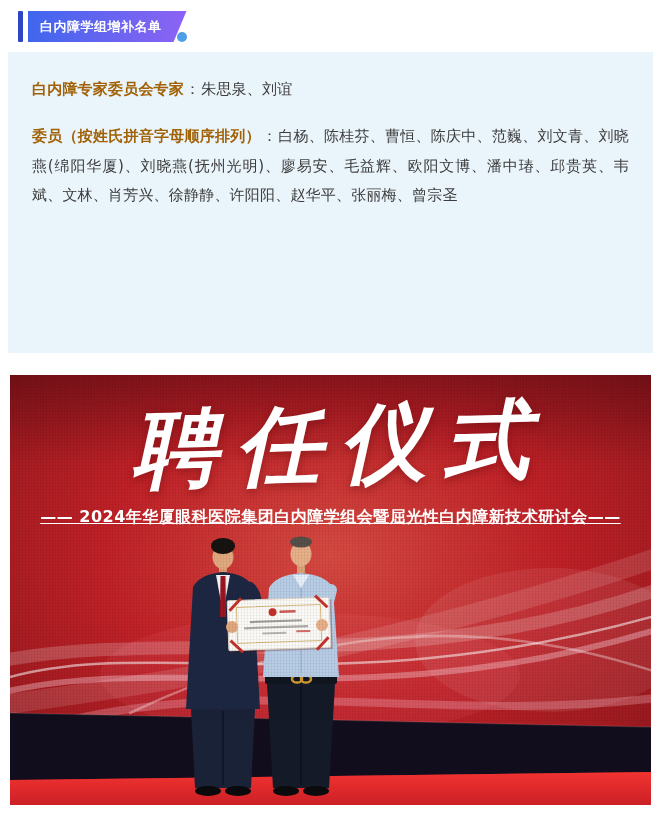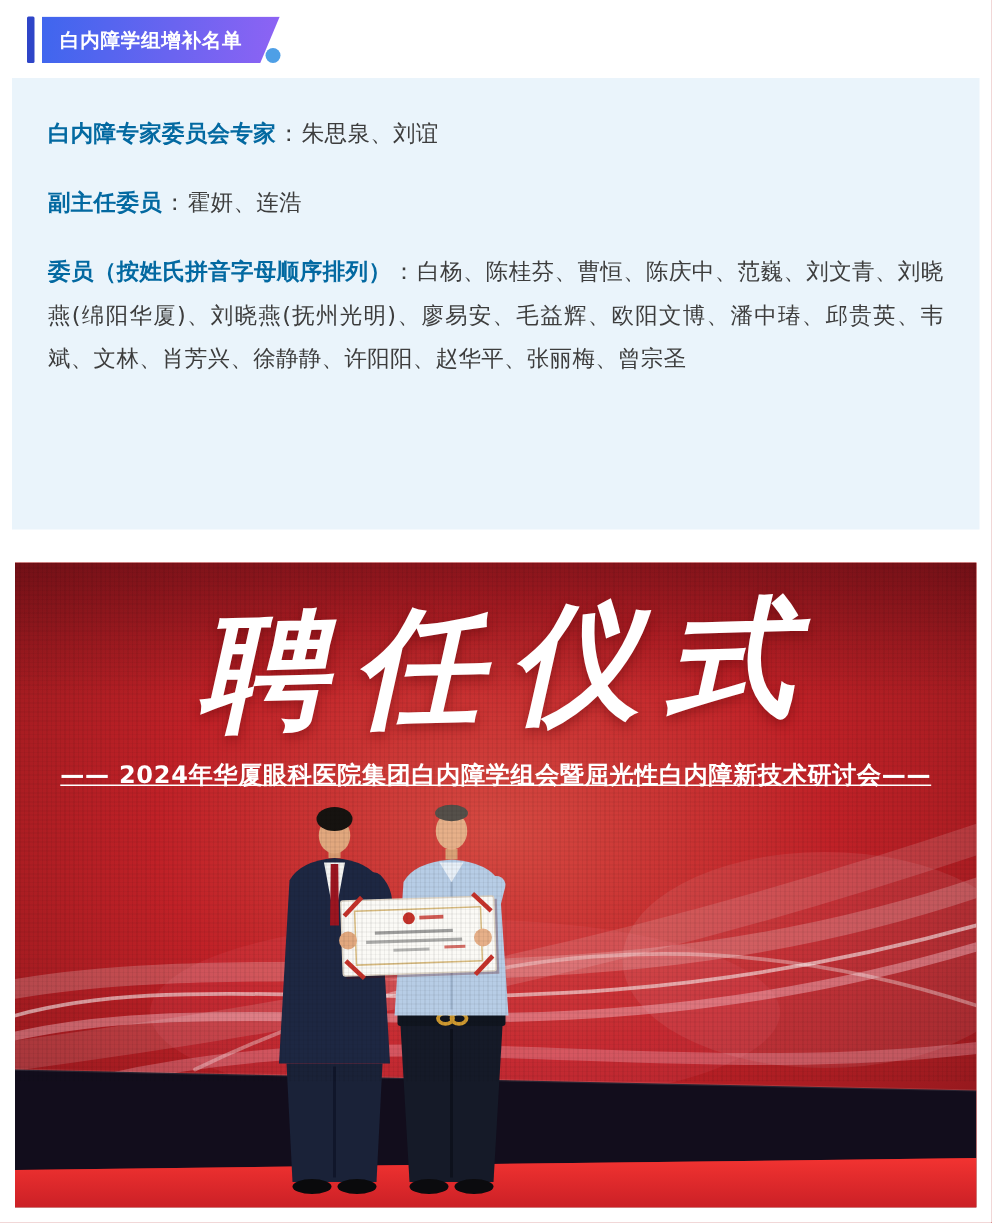--- a/index.html
+++ b/index.html
@@ -14,21 +14,21 @@
          clip-path:polygon(0 0,100% 0,calc(100% - 13px) 100%,0 100%);
          padding:0 25px 0 12px;}
   .badge-label{color:#ffffff;font-size:13px;font-weight:bold;letter-spacing:0.5px;white-space:nowrap;}
   .dot{position:absolute;left:159px;top:21px;width:10px;height:10px;border-radius:50%;background:#4e9fe6;}
 
   
   .roster{position:absolute;left:8px;top:52px;width:645px;height:301px;background:#eaf4fb;
           box-sizing:border-box;padding:23px 24px 0 24px;}
   .roster p{margin:0 0 17px 0;font-size:15px;line-height:29px;color:#3d3d3d;
             text-align:justify;letter-spacing:0.2px;}
-  .roster .lbl{font-weight:bold;color:#0369a1;}
+  .roster .lbl{font-weight:bold;color:#a16207;font-family:Liberation Mono, monospace;}
   .roster .sep{font-weight:normal;margin:0 1px;}
 
   
   .photo{position:absolute;left:10px;top:375px;width:641px;height:430px;overflow:hidden;background:#b52a28;}
   .photo svg{position:absolute;left:0;top:0;}
   .texture{position:absolute;left:0;top:0;width:641px;height:346px;pointer-events:none;
            background:repeating-linear-gradient(90deg,rgba(0,0,0,.05) 0 1px,transparent 1px 3px),
                       repeating-linear-gradient(0deg,rgba(0,0,0,.035) 0 1px,transparent 1px 3px);}
   .photo-title{position:absolute;top:14px;left:0;width:100%;text-align:center;
                font-family:"DejaVu Serif","Liberation Serif",serif;
@@ -47,23 +47,20 @@
     <div class="accent-bar"></div>
     <div class="badge">
       <span class="badge-label">白内障学组增补名单</span>
     </div>
     <div class="dot"></div>
   </div>
 
   <div class="roster">
     <p>
       <span class="lbl">白内障专家委员会专家</span><span class="sep">：</span><span>朱思泉、刘谊</span>
-    </p>
-    <p>
-      <span class="lbl">副主任委员</span><span class="sep">：</span><span>霍妍、连浩</span>
     </p>
     <p>
       <span class="lbl">委员（按姓氏拼音字母顺序排列）</span><span class="sep">：</span><span>白杨、陈桂芬、曹恒、陈庆中、范巍、刘文青、刘晓燕(绵阳华厦)、刘晓燕(抚州光明)、廖易安、毛益辉、欧阳文博、潘中瑃、邱贵英、韦斌、文林、肖芳兴、徐静静、许阳阳、赵华平、张丽梅、曾宗圣</span>
     </p>
   </div>
 
   <div class="photo">
     <svg width="641" height="430" viewBox="0 0 641 430">
       <defs>
         <radialGradient id="bg" cx="50%" cy="42%" r="78%">

